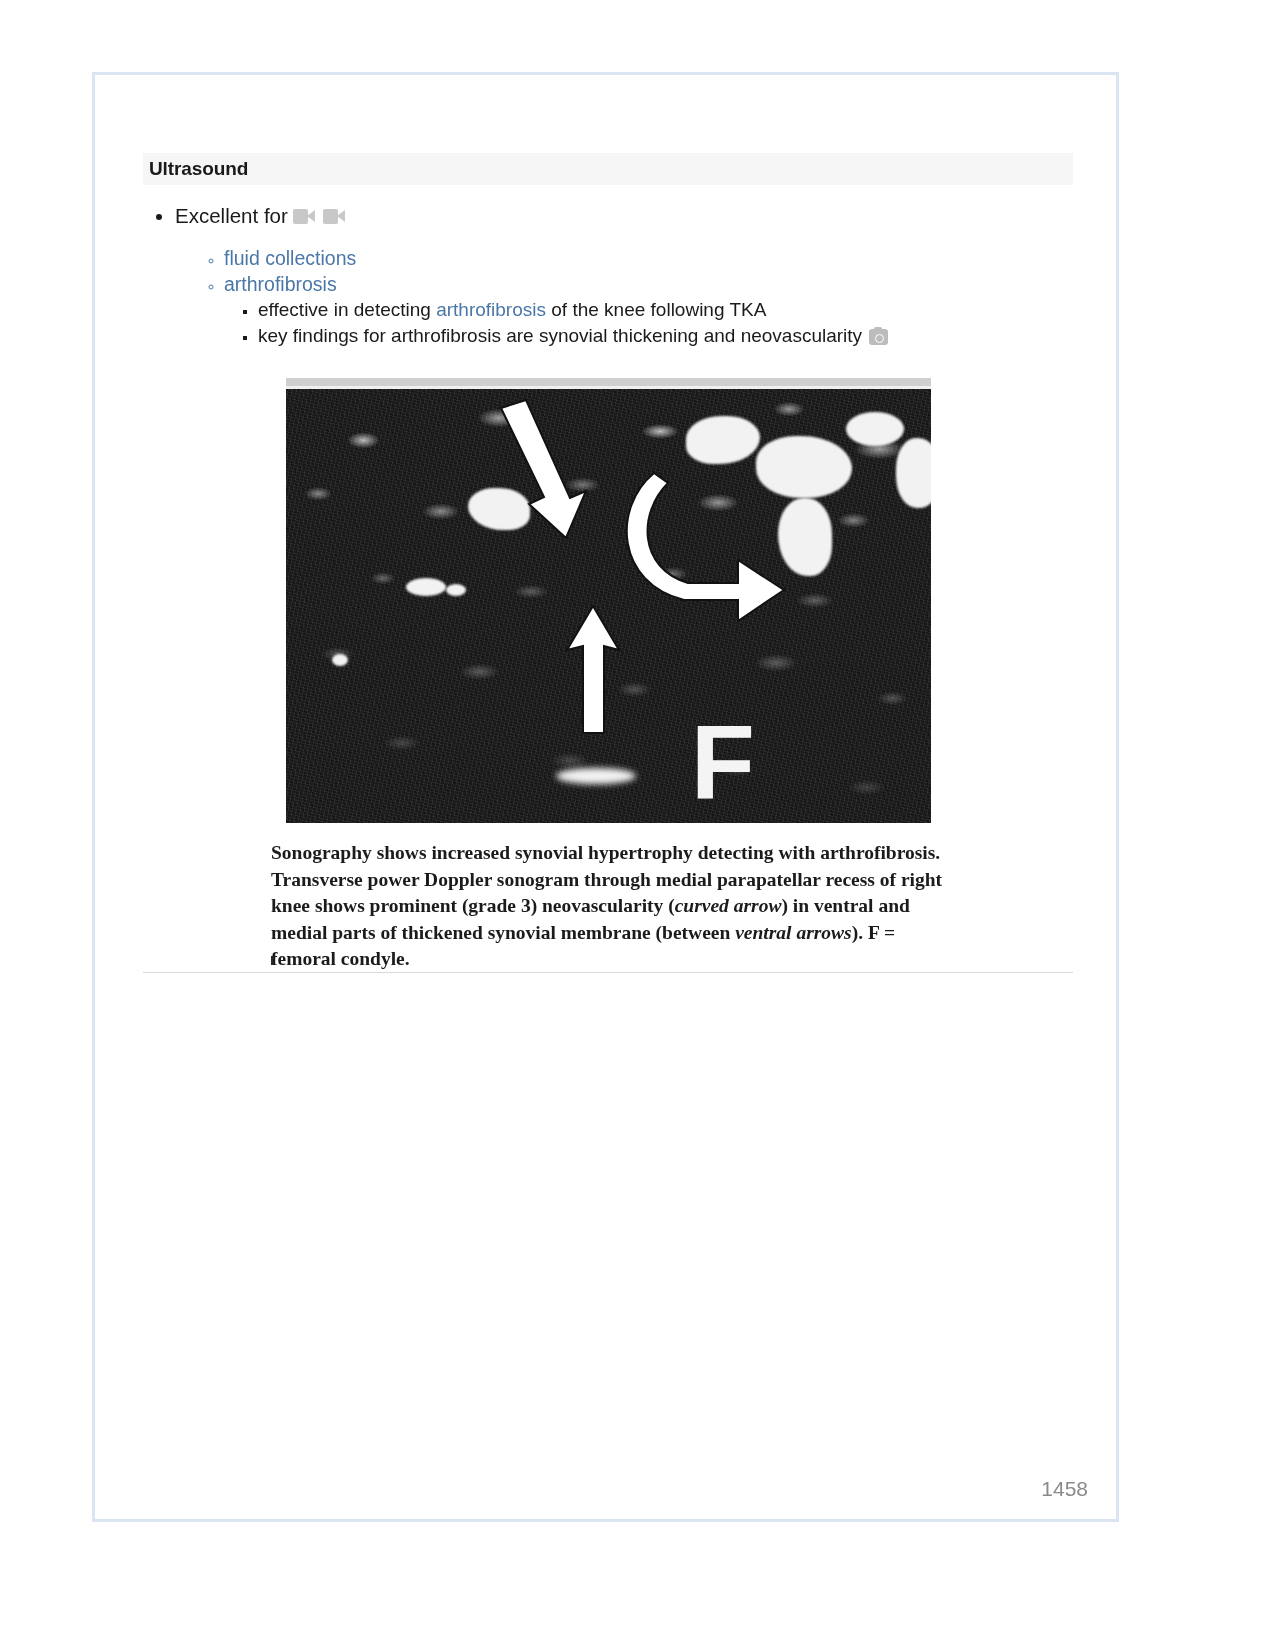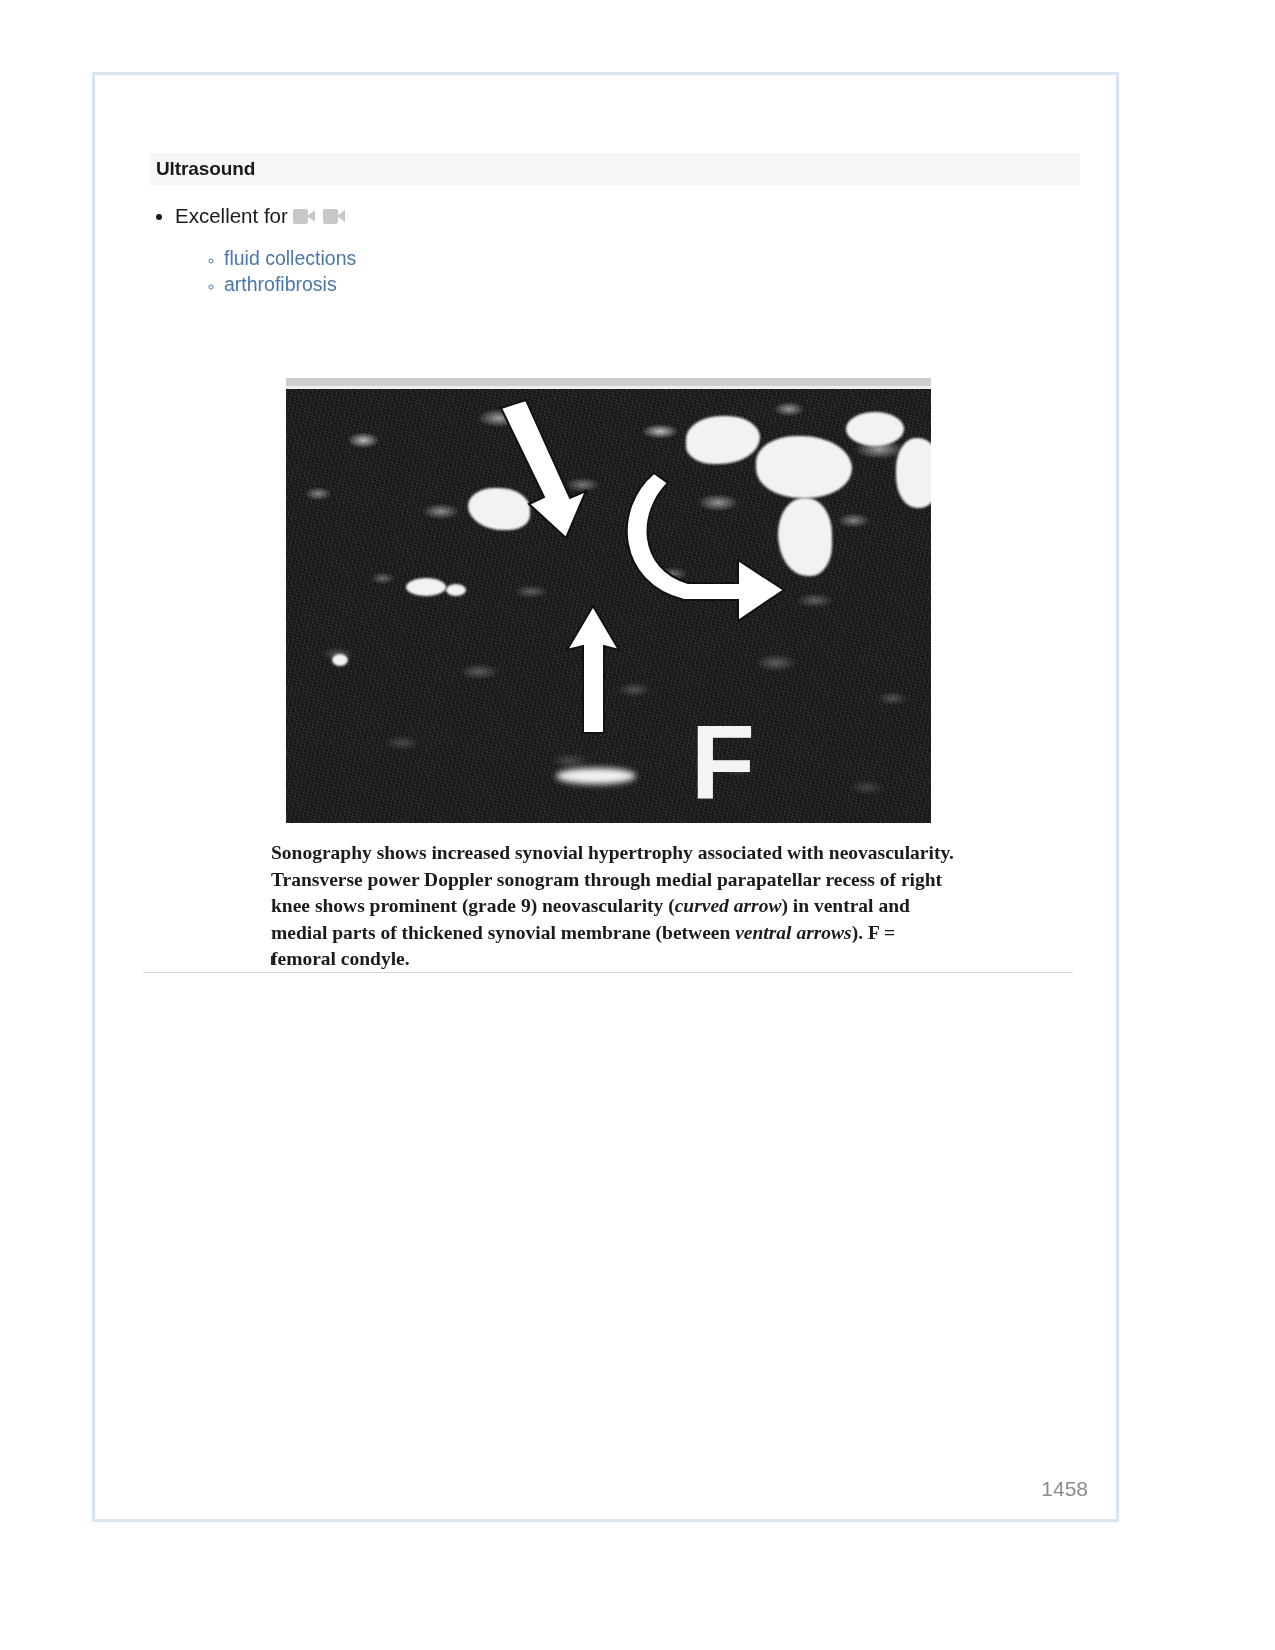--- a/index.html
+++ b/index.html
@@ -30,21 +30,20 @@
   }
 
   
   .section-header {
     position: absolute;
     left: 48px; top: 78px;
     width: 930px; height: 32px;
     background: #f6f6f6;
     display: flex;
     align-items: center;
-    margin-left: 7px;
   }
   .section-header .title {
     font-size: 19px;
     font-weight: bold;
     color: #1a1a1a;
     padding-left: 6px;
     letter-spacing: -0.1px;
   }
 
   
@@ -278,20 +277,28 @@
             </span>
           </span>
 
           <ul class="lvl2">
             <li>
               <a href="#" class="lnk">fluid collections</a>
             </li>
 
             <li>
               <a href="#" class="lnk">arthrofibrosis</a>
+              <ul class="lvl3">
+                <li>
+                  <span>effective in detecting </span><a href="#" class="lnk">arthrofibrosis</a><span> of the knee following TKA</span>
+                </li>
+                <li>
+                  <span>key findings for arthrofibrosis are synovial thickening and neovascularity</span><span class="icon-camera"></span>
+                </li>
+              </ul>
             </li>
           </ul>
         </li>
       </ul>
     </div>
 
     <div class="figure-block">
       <div class="figure-inner">
 
         <div class="us-image">
@@ -318,23 +325,23 @@
               <polygon points="297,355 318,355 318,268 333,272 307,228 281,272 297,268"></polygon>
 
               <path d="M382,105 C352,135 352,190 402,205 L452,205 L452,182 L498,212 L452,243 L452,222 L398,222 C330,205 326,130 368,95 Z"></path>
             </g>
           </svg>
 
           <div class="us-F">F</div>
         </div>
 
         <div class="caption">
-          <span>Sonography shows increased synovial hypertrophy associated with neovascularity.</span>
+          <span>Sonography shows increased synovial hypertrophy detecting with arthrofibrosis.</span>
           <span>Transverse power Doppler sonogram through medial parapatellar recess of right knee</span>
-          <span>shows prominent (grade 9) neovascularity (</span><span class="it">curved arrow</span><span>) in ventral and medial parts of</span>
+          <span>shows prominent (grade 3) neovascularity (</span><span class="it">curved arrow</span><span>) in ventral and medial parts of</span>
           <span>thickened synovial membrane (between </span><span class="it">ventral arrows</span><span>). F = femoral condyle.</span>
         </div>
 
         <div class="caption-tick"></div>
         <div class="divider"></div>
       </div>
     </div>
 
     <div class="page-number">1458</div>
 

